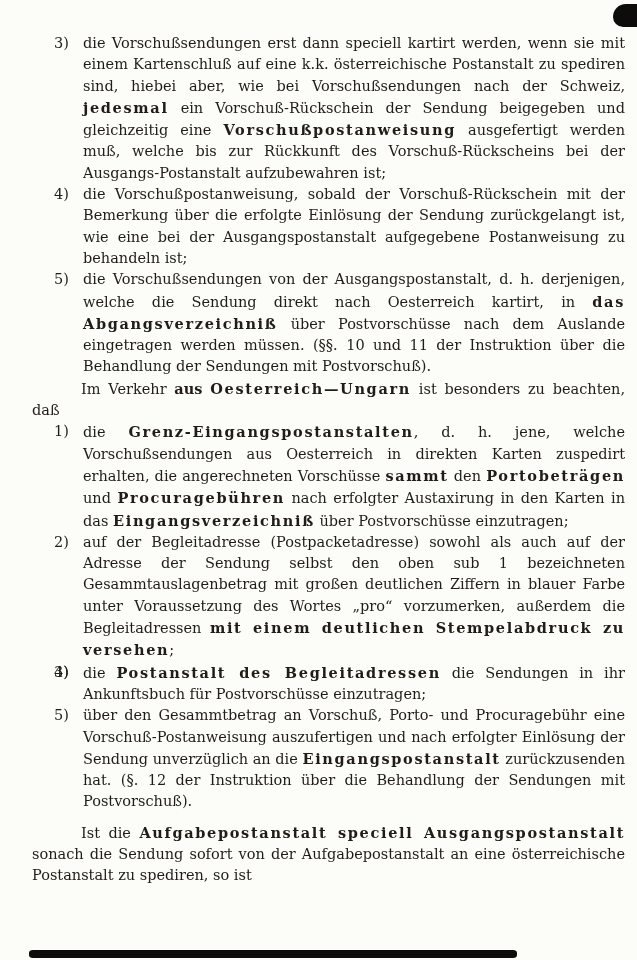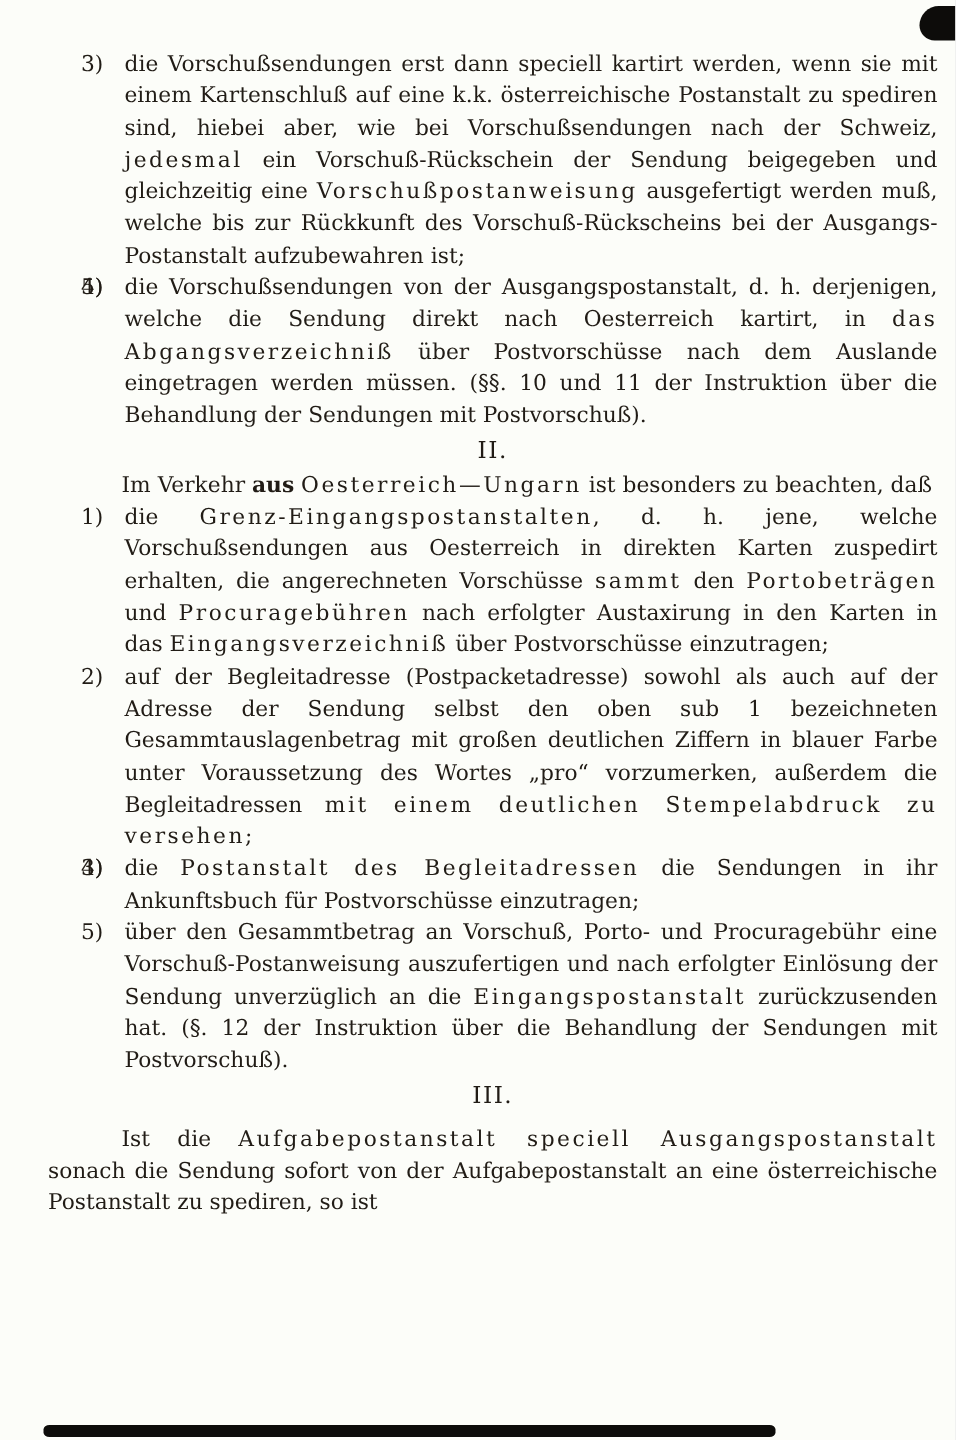--- a/index.html
+++ b/index.html
@@ -23,47 +23,45 @@
     letter-spacing:1px;
     margin:1px 0 2px 0;
   }
   .para{margin:0;}
   .para.indent{text-indent:49px;}
   .para.gap{margin-top:9px;}
   .item{position:relative;padding-left:51px;margin:0;}
   .item .num{position:absolute;left:22px;top:0;letter-spacing:0;}
   .seg-n{}
   .seg-b{font-weight:bold;}
-  .seg-s{letter-spacing:0.115em;}
+  .seg-s{letter-spacing:0.115em;font-weight:bold;}
   .blot-corner{
     position:absolute;right:0;top:4px;
     width:24px;height:23px;
     background:#0d0c0a;
     border-radius:14px 0 0 11px;
   }
   .blot-bottom{
     position:absolute;left:29px;bottom:2px;
     width:488px;height:8px;
     background:#0d0c0a;
     border-radius:4px/3px;
   }
 </style>
 </head>
 <body>
 
 <div class="page" style="background: rgb(252, 253, 249); color: rgb(33, 28, 22);">
   <div class="doc">
       <div class="item"><span class="num">3)</span><span class="seg-n">die Vorschußsendungen erst dann speciell kartirt werden, wenn sie mit einem Kartenschluß auf eine k.k. österreichische Postanstalt zu spediren sind, hiebei aber, wie bei Vorschußsendungen nach der Schweiz, </span><span class="seg-s">jedesmal</span><span class="seg-n"> ein Vorschuß-Rückschein der Sendung beigegeben und gleichzeitig eine </span><span class="seg-s">Vorschußpostanweisung</span><span class="seg-n"> ausgefertigt werden muß, welche bis zur Rückkunft des Vorschuß-Rückscheins bei der Ausgangs-Postanstalt aufzubewahren ist;</span></div>
-      <div class="item"><span class="num">4)</span></div>
+      <div class="item"><span class="num">4)</span><span class="seg-n">die Vorschußpostanweisung, sobald der Vorschuß-Rückschein mit der Bemerkung über die erfolgte Einlösung der Sendung zurückgelangt ist, wie eine bei der Ausgangspostanstalt aufgegebene Postanweisung zu behandeln ist;</span></div>
       <div class="item"><span class="num">5)</span><span class="seg-n">die Vorschußsendungen von der Ausgangspostanstalt, d. h. derjenigen, welche die Sendung direkt nach Oesterreich kartirt, in </span><span class="seg-s">das Abgangsverzeichniß</span><span class="seg-n"> über Postvorschüsse nach dem Auslande eingetragen werden müssen. (§§. 10 und 11 der Instruktion über die Behandlung der Sendungen mit Postvorschuß).</span></div>
-      <div class="heading">II.</div>
       <div class="para indent"><span class="seg-n">Im Verkehr </span><span class="seg-b">aus</span><span class="seg-n"> </span><span class="seg-s">Oesterreich—Ungarn</span><span class="seg-n"> ist besonders zu beachten, daß</span></div>
       <div class="item"><span class="num">1)</span><span class="seg-n">die </span><span class="seg-s">Grenz-Eingangspostanstalten</span><span class="seg-n">, d. h. jene, welche Vorschußsendungen aus Oesterreich in direkten Karten zuspedirt erhalten, die angerechneten Vorschüsse </span><span class="seg-s">sammt</span><span class="seg-n"> den </span><span class="seg-s">Portobeträgen</span><span class="seg-n"> und </span><span class="seg-s">Procuragebühren</span><span class="seg-n"> nach erfolgter Austaxirung in den Karten in das </span><span class="seg-s">Eingangsverzeichniß</span><span class="seg-n"> über Postvorschüsse einzutragen;</span></div>
       <div class="item"><span class="num">2)</span><span class="seg-n">auf der Begleitadresse (Postpacketadresse) sowohl als auch auf der Adresse der Sendung selbst den oben sub 1 bezeichneten Gesammtauslagenbetrag mit großen deutlichen Ziffern in blauer Farbe unter Voraussetzung des Wortes „pro“ vorzumerken, außerdem die Begleitadressen </span><span class="seg-s">mit einem deutlichen Stempelabdruck zu versehen</span><span class="seg-n">;</span></div>
       <div class="item"><span class="num">3)</span></div>
       <div class="item"><span class="num">4)</span><span class="seg-n">die </span><span class="seg-s">Postanstalt des Begleitadressen</span><span class="seg-n"> die Sendungen in ihr Ankunftsbuch für Postvorschüsse einzutragen;</span></div>
       <div class="item"><span class="num">5)</span><span class="seg-n">über den Gesammtbetrag an Vorschuß, Porto- und Procuragebühr eine Vorschuß-Postanweisung auszufertigen und nach erfolgter Einlösung der Sendung unverzüglich an die </span><span class="seg-s">Eingangspostanstalt</span><span class="seg-n"> zurückzusenden hat. (§. 12 der Instruktion über die Behandlung der Sendungen mit Postvorschuß).</span></div>
-      <div class="heading">III.</div>
       <div class="para indent gap"><span class="seg-n">Ist die </span><span class="seg-s">Aufgabepostanstalt speciell Ausgangspostanstalt</span><span class="seg-n"> sonach die Sendung sofort von der Aufgabepostanstalt an eine österreichische Postanstalt zu spediren, so ist</span></div>
     </div>
   <div class="blot-corner"></div>
   <div class="blot-bottom"></div>
 </div>
 
 </body></html>

